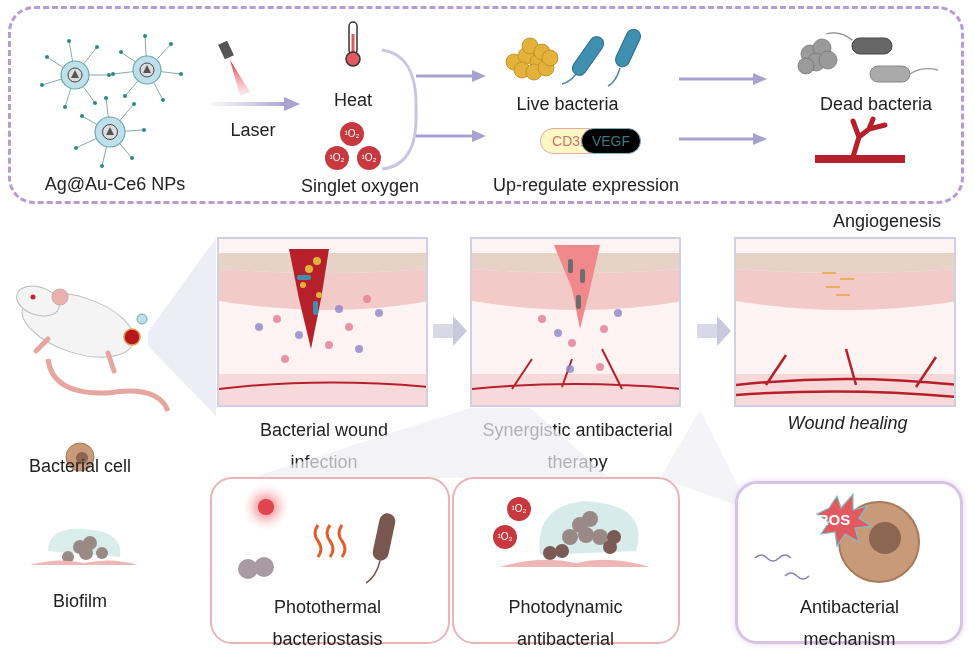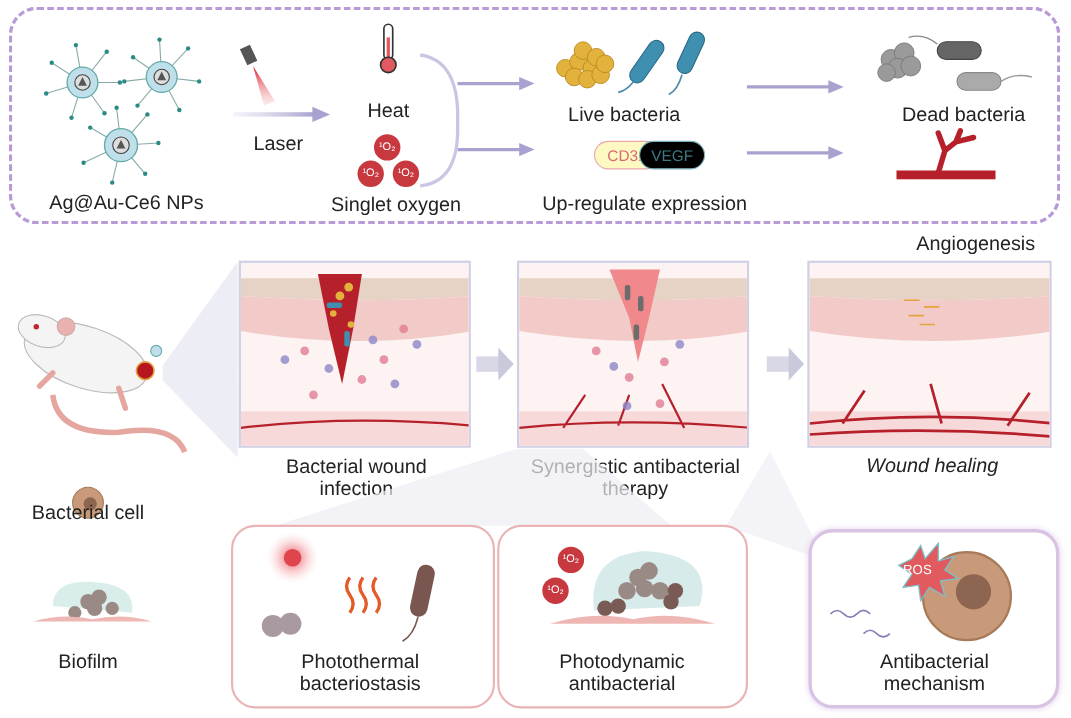--- a/index.html
+++ b/index.html
@@ -1,19 +1,19 @@
 <!DOCTYPE html>
 <html><head>
 <meta charset="utf-8">
 <style>
   html, body { margin:0; padding:0; background:#ffffff; }
   body { width:974px; height:653px; position:relative; overflow:hidden; font-family:"Liberation Sans", sans-serif; color:#1f1f1f; }
   .abs { position:absolute; }
   .lbl { position:absolute; font-size:18px; line-height:22px; text-align:center; white-space:nowrap; color:#222; }
-  .lbl2 { position:absolute; font-size:18px; line-height:20px; text-align:center; color:#222; }
+  .lbl2 { position:absolute; font-size:18px; line-height:32px; text-align:center; color:#222; }
   .topbox { position:absolute; left:8px; top:6px; width:956px; height:198px; border:3px dashed #b79ad6; border-radius:26px; box-sizing:border-box; }
   .panel { position:absolute; border:2px solid #cfd0e6; box-sizing:border-box; overflow:hidden; background:#fdf1f1; }
   .rbox { position:absolute; border:2px solid #eab4b6; border-radius:22px; box-sizing:border-box; background:#fff; }
   .pbox { position:absolute; border:3px solid #d9c3e3; border-radius:22px; box-sizing:border-box; background:#fff; box-shadow:0 0 6px #e6d6ee; }
   .pill { position:absolute; height:26px; border-radius:13px; font-size:14px; line-height:24px; text-align:center; box-sizing:border-box; }
   svg { position:absolute; overflow:visible; }
 </style>
 </head>
 <body>
 
@@ -366,14 +366,14 @@
 <div class="lbl2" style="left:468px;top:591px;width:195px;">Photodynamic antibacterial</div>
 
 <div class="pbox" style="left:735px;top:481px;width:228px;height:163px;"></div>
 <svg width="200" height="100" style="left:745px;top:488px;">
   <circle cx="134" cy="54" r="40" fill="#c89a7a" stroke="#a77a5a" stroke-width="2"></circle>
   <circle cx="140" cy="50" r="16" fill="#8c6650"></circle>
   <path d="M84,20 L92,8 L96,20 L108,6 L108,22 L122,18 L114,30 L126,38 L110,40 L114,54 L100,46 L92,58 L90,44 L76,46 L84,34 L72,26 Z" fill="#e05a5f" stroke="#7cc0c8" stroke-width="1.2"></path>
   <path d="M10,70 q6,-6 12,0 t12,0 t12,0" fill="none" stroke="#8a7cb6" stroke-width="1.5"></path>
   <path d="M40,88 q6,-6 12,0 t12,0" fill="none" stroke="#8a7cb6" stroke-width="1.5"></path>
 </svg>
-<div class="abs" style="left:814px;top:511px;width:40px;font-size:12px;color:#fff;font-weight:normal;text-align:center;">ROS</div>
+<div class="abs" style="left:814px;top:511px;width:40px;font-size:15px;color:#fff;font-weight:bold;text-align:center;">ROS</div>
 <div class="lbl2" style="left:752px;top:591px;width:195px;">Antibacterial mechanism</div>
 
 </body></html>

